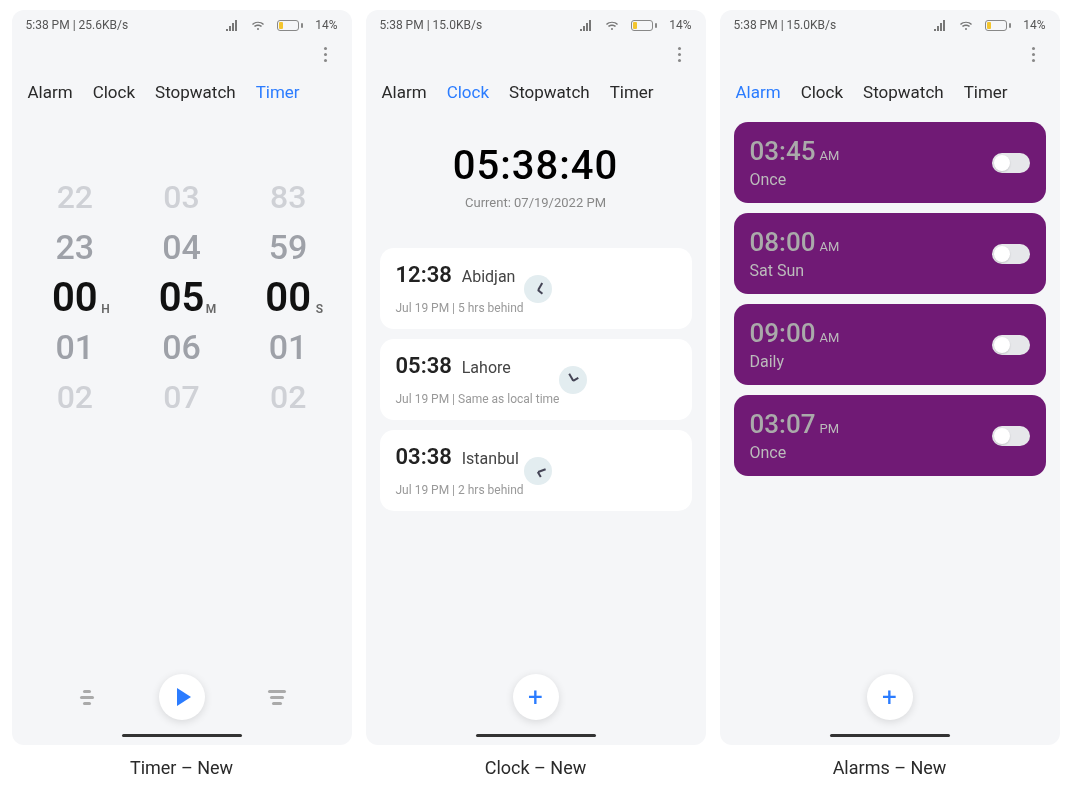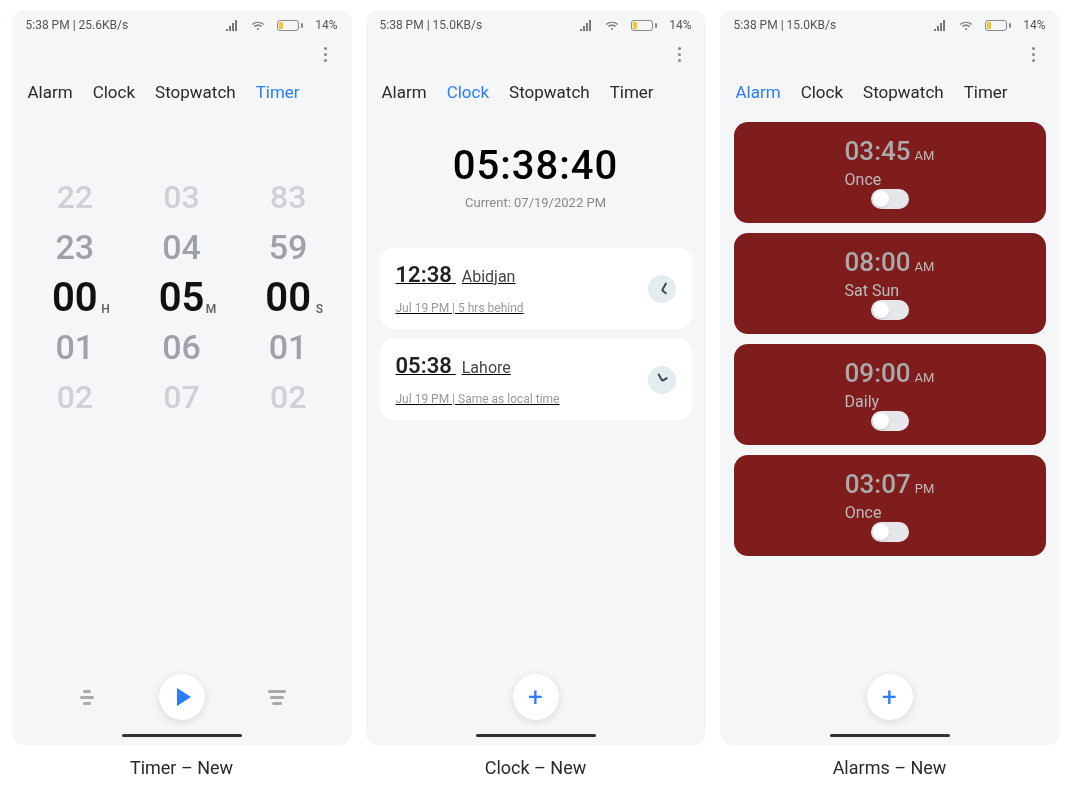--- a/index.html
+++ b/index.html
@@ -20,33 +20,33 @@
 
 .picker{display:flex;justify-content:space-around;margin-top:60px;}
 .pcol{display:flex;flex-direction:column;align-items:center;position:relative;}
 .pcell{font-size:32px;color:#cfd1d6;height:50px;display:flex;align-items:center;font-weight:500;}
 .pcell.med{color:#9ea1a8;font-size:34px;}
 .pcell.sel{color:#111;font-size:40px;font-weight:600;}
 .unit{position:absolute;top:130px;right:-12px;font-size:12px;color:#666;font-weight:600;}
 
 .bigtime{font-size:40px;font-weight:500;text-align:center;margin-top:30px;letter-spacing:1px;}
 .subdate{font-size:13px;color:#888;text-align:center;margin-top:6px;margin-bottom:38px;}
-.card{background:#fff;border-radius:14px;padding:14px 16px;margin:10px 4px;display:flex;justify-content:space-between;align-items:center;text-decoration:underline;}
+.card{background:#fff;border-radius:14px;padding:14px 16px;margin:10px 4px;display:flex;align-items:center;}
 .card-left .ctime{font-size:22px;font-weight:600;color:#222;display:inline;}
 .card-left .ccity{font-size:16px;color:#444;margin-left:6px;}
 .card-left .csub{font-size:12px;color:#999;margin-top:14px;}
 .clockicon{width:28px;height:28px;background:#e3edf0;border-radius:50%;position:relative;}
 .clockicon::before,.clockicon::after{content:"";position:absolute;background:#445;left:50%;top:50%;transform-origin:left center;}
 .clockicon::before{width:8px;height:1.5px;}
 .clockicon::after{width:6px;height:1.5px;}
 .ci-0::before{transform:rotate(-60deg);}.ci-0::after{transform:rotate(40deg);}
 .ci-1::before{transform:rotate(-120deg);}.ci-1::after{transform:rotate(-30deg);}
 .ci-2::before{transform:rotate(-20deg);}.ci-2::after{transform:rotate(60deg);}
 
-.acard{background:#7f1d1d;border-radius:14px;padding:14px 16px;margin:10px 4px;display:flex;justify-content:space-between;align-items:center;flex-direction:column;}
+.acard{background:#701a75;border-radius:14px;padding:14px 16px;margin:10px 4px;display:flex;justify-content:space-between;align-items:center;}
 .atime{font-size:26px;font-weight:500;color:#aaa;}
 .ampm{font-size:13px;color:#bbb;margin-left:4px;}
 .arep{font-size:16px;color:#bbb;margin-top:4px;}
 .toggle{width:38px;height:20px;background:#e6e7ea;border-radius:20px;position:relative;cursor:pointer;}
 .toggle::after{content:"";position:absolute;width:16px;height:16px;background:#fff;border-radius:50%;top:2px;left:2px;box-shadow:0 1px 2px rgba(0,0,0,.15);}
 
 .bottombar{display:flex;justify-content:center;align-items:center;gap:60px;padding:22px 0 14px;position:relative;}
 .fab{width:46px;height:46px;background:#fff;border-radius:50%;display:flex;align-items:center;justify-content:center;box-shadow:0 2px 8px rgba(0,0,0,.12);cursor:pointer;font-size:26px;color:#2b7cff;font-weight:400;}
 .play-tri{width:0;height:0;border-left:14px solid #2b7cff;border-top:9px solid transparent;border-bottom:9px solid transparent;margin-left:4px;}
 .sideicon{width:24px;display:flex;flex-direction:column;gap:3px;align-items:center;cursor:pointer;}
@@ -194,20 +194,28 @@
       <div class="clockicon ci-0"></div>
     </div>
     <div class="card">
       <div class="card-left">
         <span class="ctime">05:38</span>
         <span class="ccity">Lahore</span>
         <div class="csub">Jul 19 PM  |  Same as local time</div>
       </div>
       <div class="clockicon ci-1"></div>
     </div>
+    <div class="card">
+      <div class="card-left">
+        <span class="ctime">03:38</span>
+        <span class="ccity">Istanbul</span>
+        <div class="csub">Jul 19 PM  |  2 hrs behind</div>
+      </div>
+      <div class="clockicon ci-2"></div>
+    </div>
   </div>
   <div class="bottombar">
     <div class="fab">+</div>
   </div>
   <div class="navline"></div>
 </div>
 <div class="caption">Clock – New</div>
 </div>
 
 <div>

